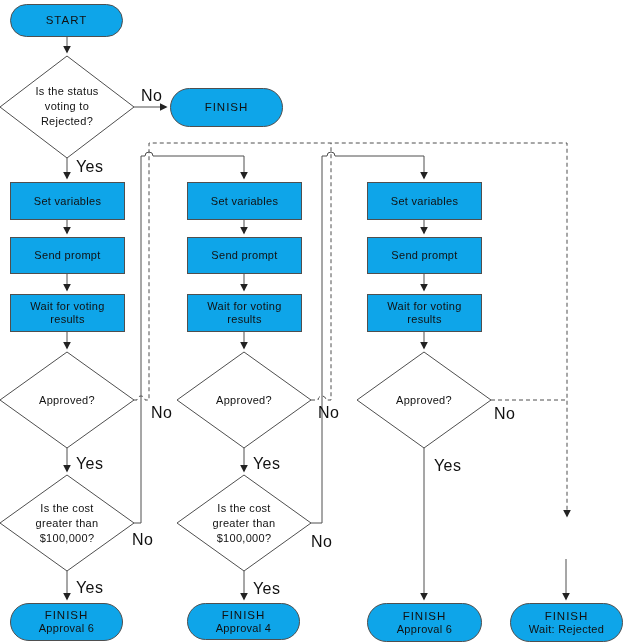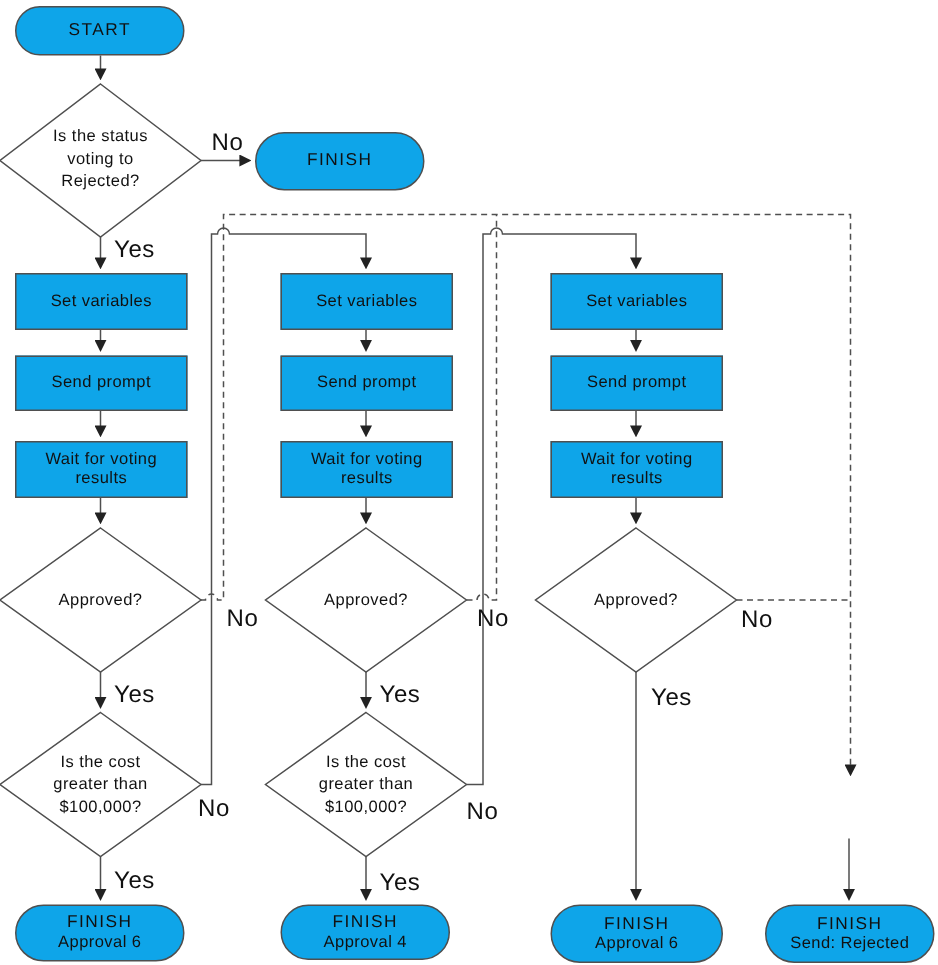--- a/index.html
+++ b/index.html
@@ -149,21 +149,21 @@
   <div class="node terminator" style="left:187px;top:603px;width:113px;height:37px;">
     <span class="t1">FINISH</span>
     <span class="t2">Approval 4</span>
   </div>
   <div class="node terminator" style="left:367px;top:603px;width:115px;height:39px;">
     <span class="t1">FINISH</span>
     <span class="t2">Approval 6</span>
   </div>
   <div class="node terminator" style="left:510px;top:603px;width:113px;height:39px;">
     <span class="t1">FINISH</span>
-    <span class="t2">Send: Rejected</span>
+    <span class="t2">Wait: Rejected</span>
   </div>
 
   <div class="edge-label" style="left:141px;top:87px;">No</div>
   <div class="edge-label" style="left:76px;top:158px;">Yes</div>
 
   <div class="edge-label" style="left:151px;top:404px;">No</div>
   <div class="edge-label" style="left:318px;top:404px;">No</div>
   <div class="edge-label" style="left:494px;top:405px;">No</div>
 
   <div class="edge-label" style="left:76px;top:455px;">Yes</div>

